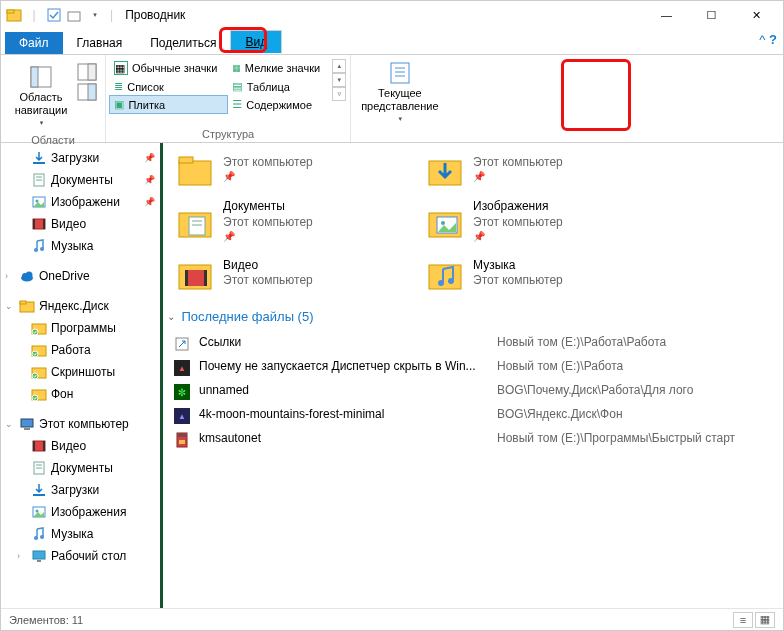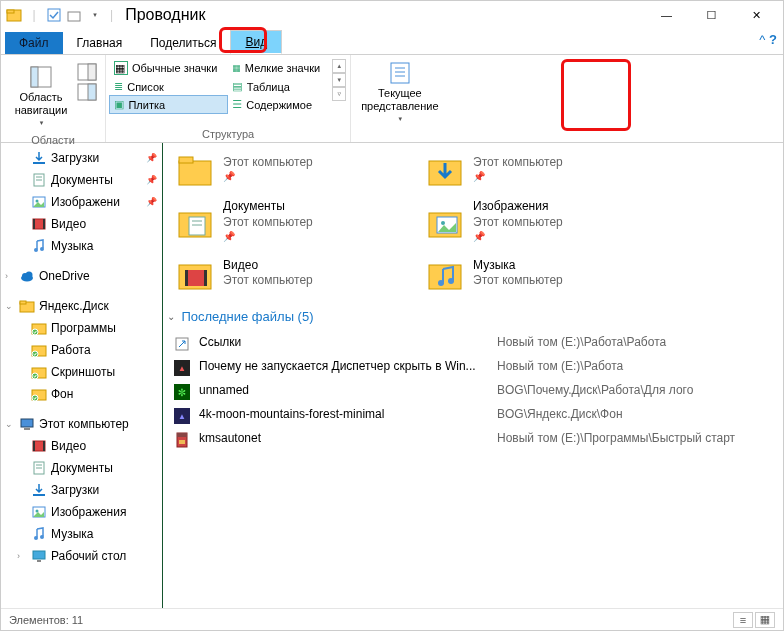--- a/index.html
+++ b/index.html
@@ -1,43 +1,43 @@
 <!DOCTYPE html>
 <html><head>
 <meta charset="utf-8">
 <style>
   * { box-sizing: border-box; margin: 0; padding: 0; font-family: "Segoe UI", Tahoma, sans-serif; }
   body { width: 784px; height: 631px; background: #fff; font-size: 12px; color: #000; overflow: hidden; position: relative; border: 1px solid #ccc; }
   
   .titlebar { height: 28px; display: flex; align-items: center; padding: 0 4px; background: #fff; }
   .qat { display: flex; align-items: center; gap: 2px; }
   .qat-icon { width: 18px; height: 18px; display: inline-flex; align-items: center; justify-content: center; }
-  .title-text { margin-left: 8px; font-size: 16px; }
+  .title-text { margin-left: 8px; font-size: 12px; }
   .win-controls { margin-left: auto; display: flex; }
   .win-btn { width: 45px; height: 28px; display: flex; align-items: center; justify-content: center; font-size: 11px; }
   
   .tabbar { height: 26px; display: flex; align-items: flex-end; padding: 0 4px; border-bottom: 1px solid #d0d0d0; position: relative; }
   .tab { padding: 4px 14px; font-size: 12px; cursor: pointer; position: relative; }
-  .tab.file { background: #1979ca; color: #0f172a; margin-top: 32px; }
-  .tab.active { border: 1px solid #d0d0d0; border-bottom: 1px solid #fff; background: #7dd3fc; text-decoration: underline; }
+  .tab.file { background: #1979ca; color: #ffffff; margin-top: 32px; }
+  .tab.active { border: 1px solid #d0d0d0; border-bottom: 1px solid #fff; background: #0ea5e9; text-decoration: underline; }
   .red-highlight { border: 3px solid #e11; border-radius: 6px; position: absolute; pointer-events: none; z-index: 50; }
   .help-btn { position: absolute; right: 6px; top: 3px; color: #1979ca; font-size: 13px; }
   
   .ribbon { height: 88px; display: flex; background: #fff; border-bottom: 1px solid #d0d0d0; }
   .group { border-right: 1px solid #e5e5e5; display: flex; flex-direction: column; align-items: center; padding: 2px 4px 0 4px; position: relative; }
   .group-label { font-size: 11px; color: #666; margin-top: auto; padding: 2px 0; }
   .big-btn { display: flex; flex-direction: column; align-items: center; justify-content: center; padding: 4px 6px; cursor: pointer; text-align: center; line-height: 1.2; font-size: 11px; gap: 2px; }
   .layout-grid { display: grid; grid-template-columns: auto auto; gap: 1px; }
   .layout-item { display: flex; align-items: center; gap: 4px; padding: 2px 10px 2px 4px; font-size: 11px; cursor: pointer; white-space: nowrap; }
   .layout-item.selected { background: #cde6f7; outline: 1px solid #7eb4e2; }
   .scroll-arrows { display: flex; flex-direction: column; justify-content: center; margin-left: 2px; }
   .scroll-arrows div { width: 14px; height: 14px; border: 1px solid #ccc; display: flex; align-items: center; justify-content: center; font-size: 7px; color: #666; }
   
   .content { display: flex; height: calc(100% - 28px - 26px - 88px - 22px); }
-  .nav-pane { width: 162px; border-right: 1px solid #14532d; overflow-y: auto; padding-top: 4px; }
+  .nav-pane { width: 162px; border-right: 3px solid #14532d; overflow-y: auto; padding-top: 4px; }
   .nav-item { display: flex; align-items: center; gap: 4px; padding: 3px 4px 3px 16px; font-size: 12px; cursor: pointer; white-space: nowrap; }
   .nav-item.expandable { padding-left: 4px; }
   .nav-item .chev { width: 10px; font-size: 9px; color: #888; }
   .nav-item .pin { margin-left: auto; color: #888; font-size: 9px; }
   .ni-icon { width: 16px; height: 16px; display: inline-flex; align-items: center; justify-content: center; font-size: 12px; }
   .main-pane { flex: 1; overflow: auto; padding: 4px 10px; }
   .tiles { display: flex; flex-wrap: wrap; gap: 6px 40px; }
   .tile { display: flex; align-items: center; gap: 8px; width: 210px; padding: 2px; }
   .tile .ticon { width: 40px; height: 40px; display: flex; align-items: center; justify-content: center; font-size: 28px; }
   .tile .tinfo { display: flex; flex-direction: column; font-size: 12px; line-height: 1.3; }

